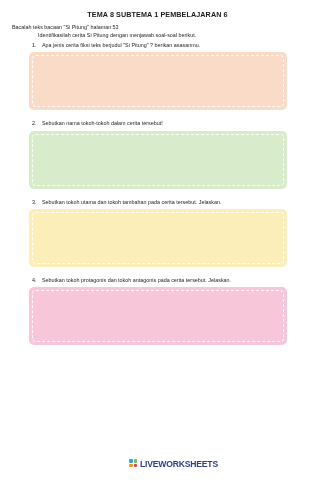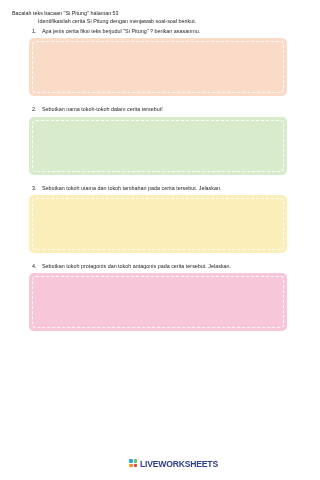--- a/index.html
+++ b/index.html
@@ -116,20 +116,21 @@
     font-weight: bold;
     letter-spacing: -0.2px;
     color: #2d3e8e;
   }
 </style>
 </head>
 <body>
 
 <div class="page">
 
+  <div class="title">TEMA 8 SUBTEMA 1 PEMBELAJARAN 6</div>
 
   <div class="instr1">Bacalah teks bacaan "Si Pitung" halaman 53</div>
   <div class="instr2">Identifikasilah cerita Si Pitung dengan menjawab soal-soal berikut.</div>
 
   <div class="q-row">
     <span class="q-num">1.</span>
     <span class="q-text">Apa jenis cerita fiksi teks berjudul "Si Pitung" ? berikan asasanmu.</span>
   </div>
   <div class="answer-box box-peach"></div>
 

